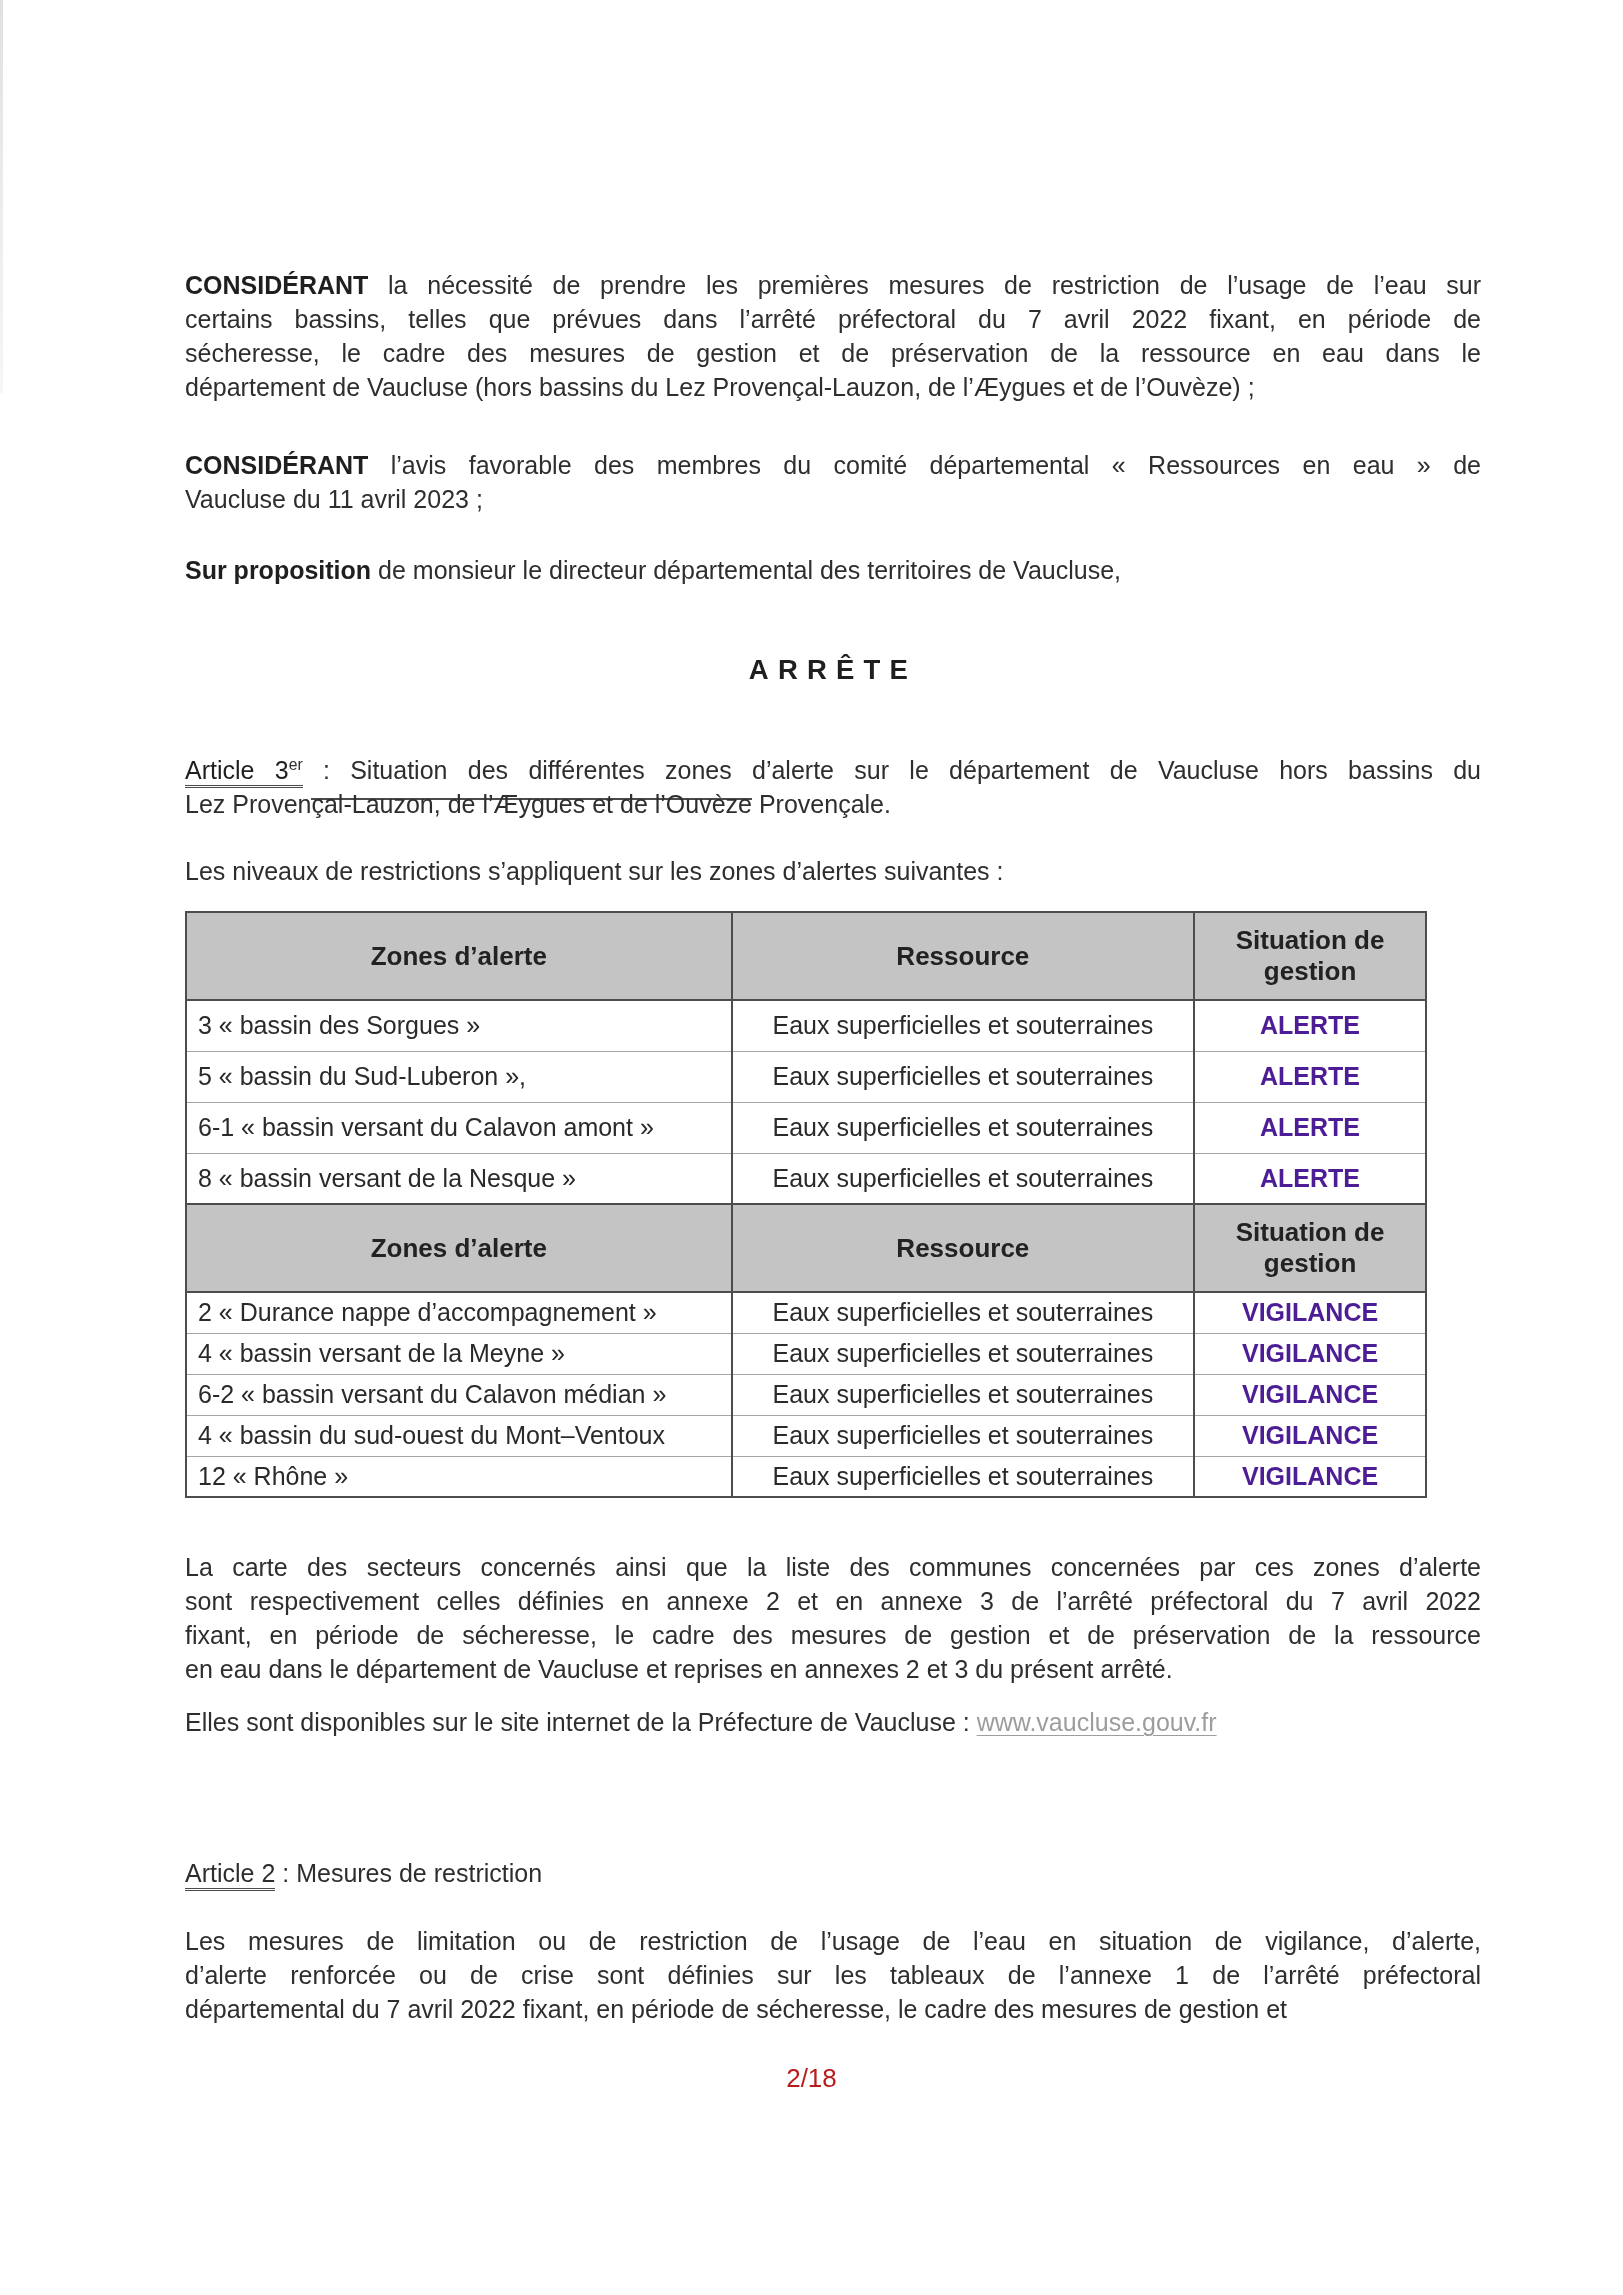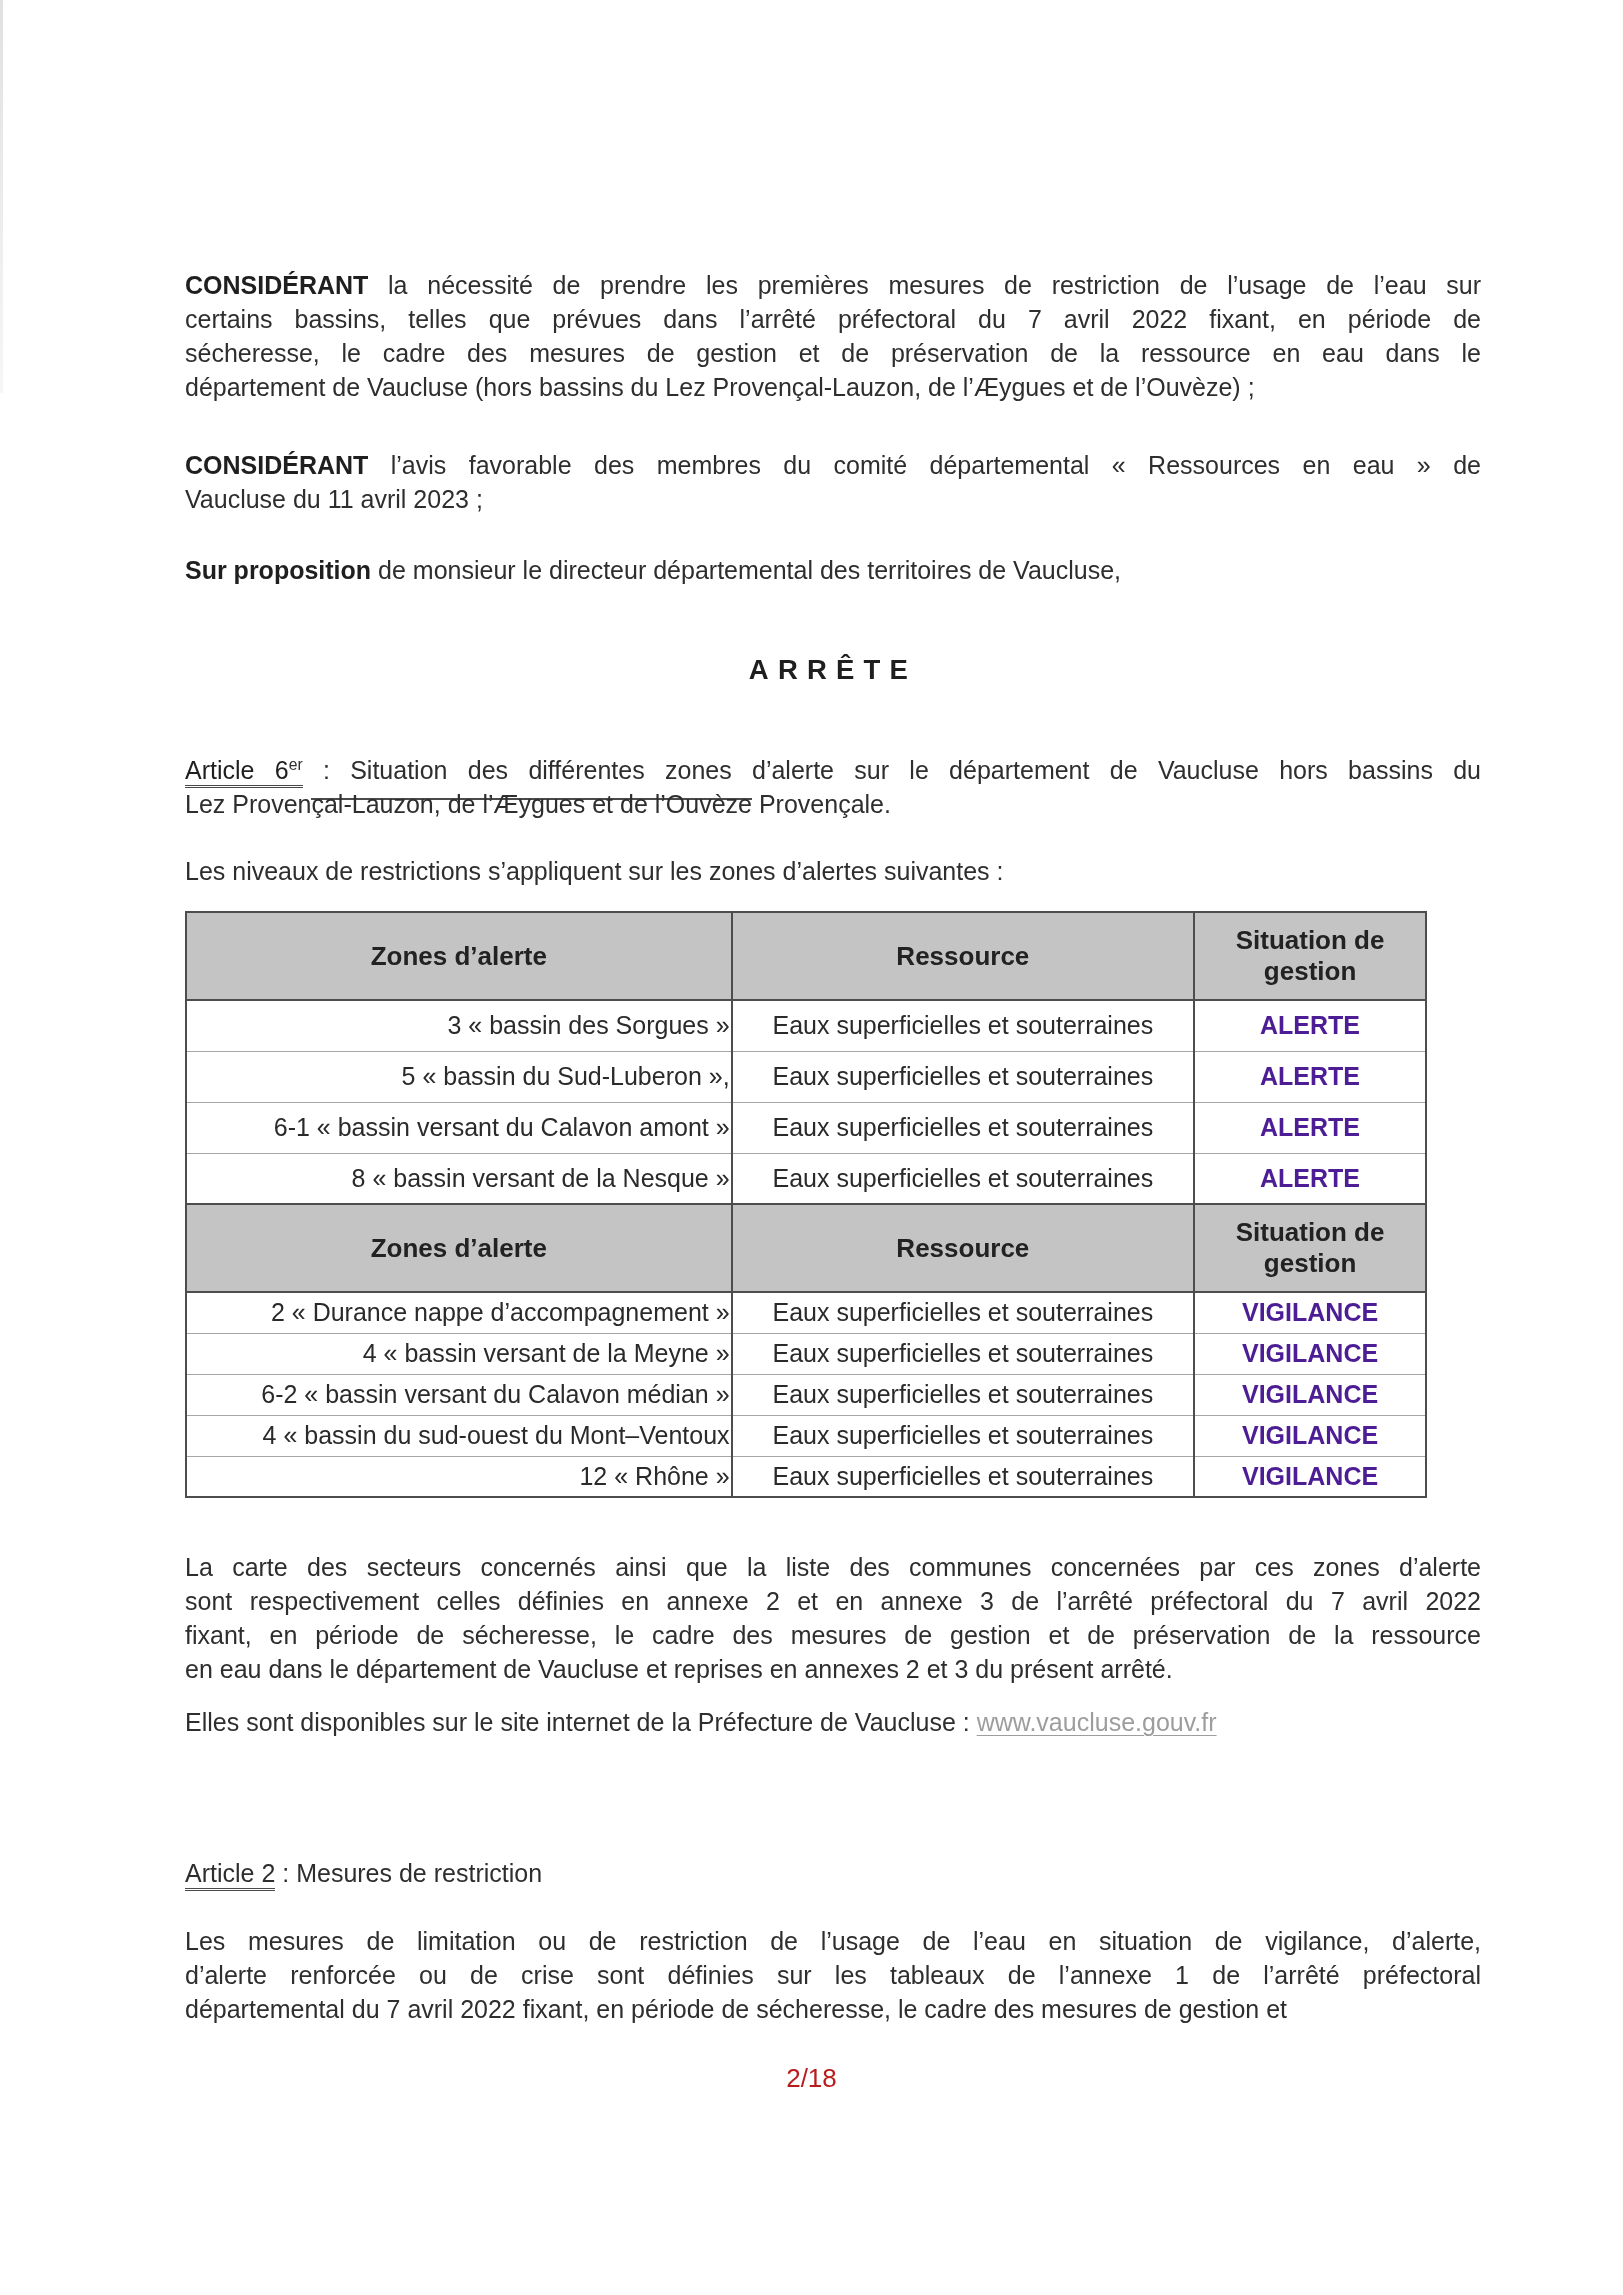--- a/index.html
+++ b/index.html
@@ -66,21 +66,21 @@
     line-height: 31px;
     text-align: center;
     color: #222222;
     border-top: 2px solid #4d4d4d;
     border-bottom: 2px solid #4d4d4d;
   }
   #zones-table tr.row-alert { height: 51px; }
   #zones-table tr.row-vigilance { height: 41px; }
   #zones-table tr.data-row + tr.data-row td { border-top: 1.3px solid #a6a6a6; }
   #zones-table tr.data-row:last-child td { border-bottom: 2px solid #4d4d4d; }
-  td.zone-cell { text-align: right; padding-left: 11px; }
+  td.zone-cell { text-align: left; padding-left: 11px; }
   td.ressource-cell { text-align: center; }
   td.situation-cell { text-align: center; font-weight: bold; color: #4c1d95; }
   
   a.doc-link {
     color: #9d9d9d;
     text-decoration: underline;
     text-decoration-color: #9d9d9d;
     text-decoration-thickness: 1.3px;
     text-underline-offset: 3.9px;
   }
@@ -119,21 +119,21 @@
     <div class="jl-last">Vaucluse du 11 avril 2023 ;</div>
   </div>
 
   <div class="block" id="arrete" style="top:653px;">ARRÊTE</div>
 
   <div class="block" style="top:553px;">
     <div class="jl-last"><span class="b">Sur proposition</span><span> de monsieur le directeur départemental des territoires de Vaucluse,</span></div>
   </div>
 
   <div class="block" style="top:753px;">
-    <div class="jl"><span class="u2"><span class="b" style="font-weight:normal;">Article 6</span><sup>er</sup></span><span> : Situation des différentes zones d’alerte sur le département de Vaucluse hors bassins du</span></div>
+    <div class="jl"><span class="u2"><span class="b" style="font-weight:normal;">Article 3</span><sup>er</sup></span><span> : Situation des différentes zones d’alerte sur le département de Vaucluse hors bassins du</span></div>
     <div class="jl-last"><span>Lez Proven</span><span class="strike">çal-Lauzon, de l’Æygues et de l’Ouvèze</span><span> Provençale.</span></div>
   </div>
 
   <div class="block" style="top:854px;">
     <div class="jl-last">Les niveaux de restrictions s’appliquent sur les zones d’alertes suivantes :</div>
   </div>
 
   <table id="zones-table">
     <colgroup>
         <col class="c1">

